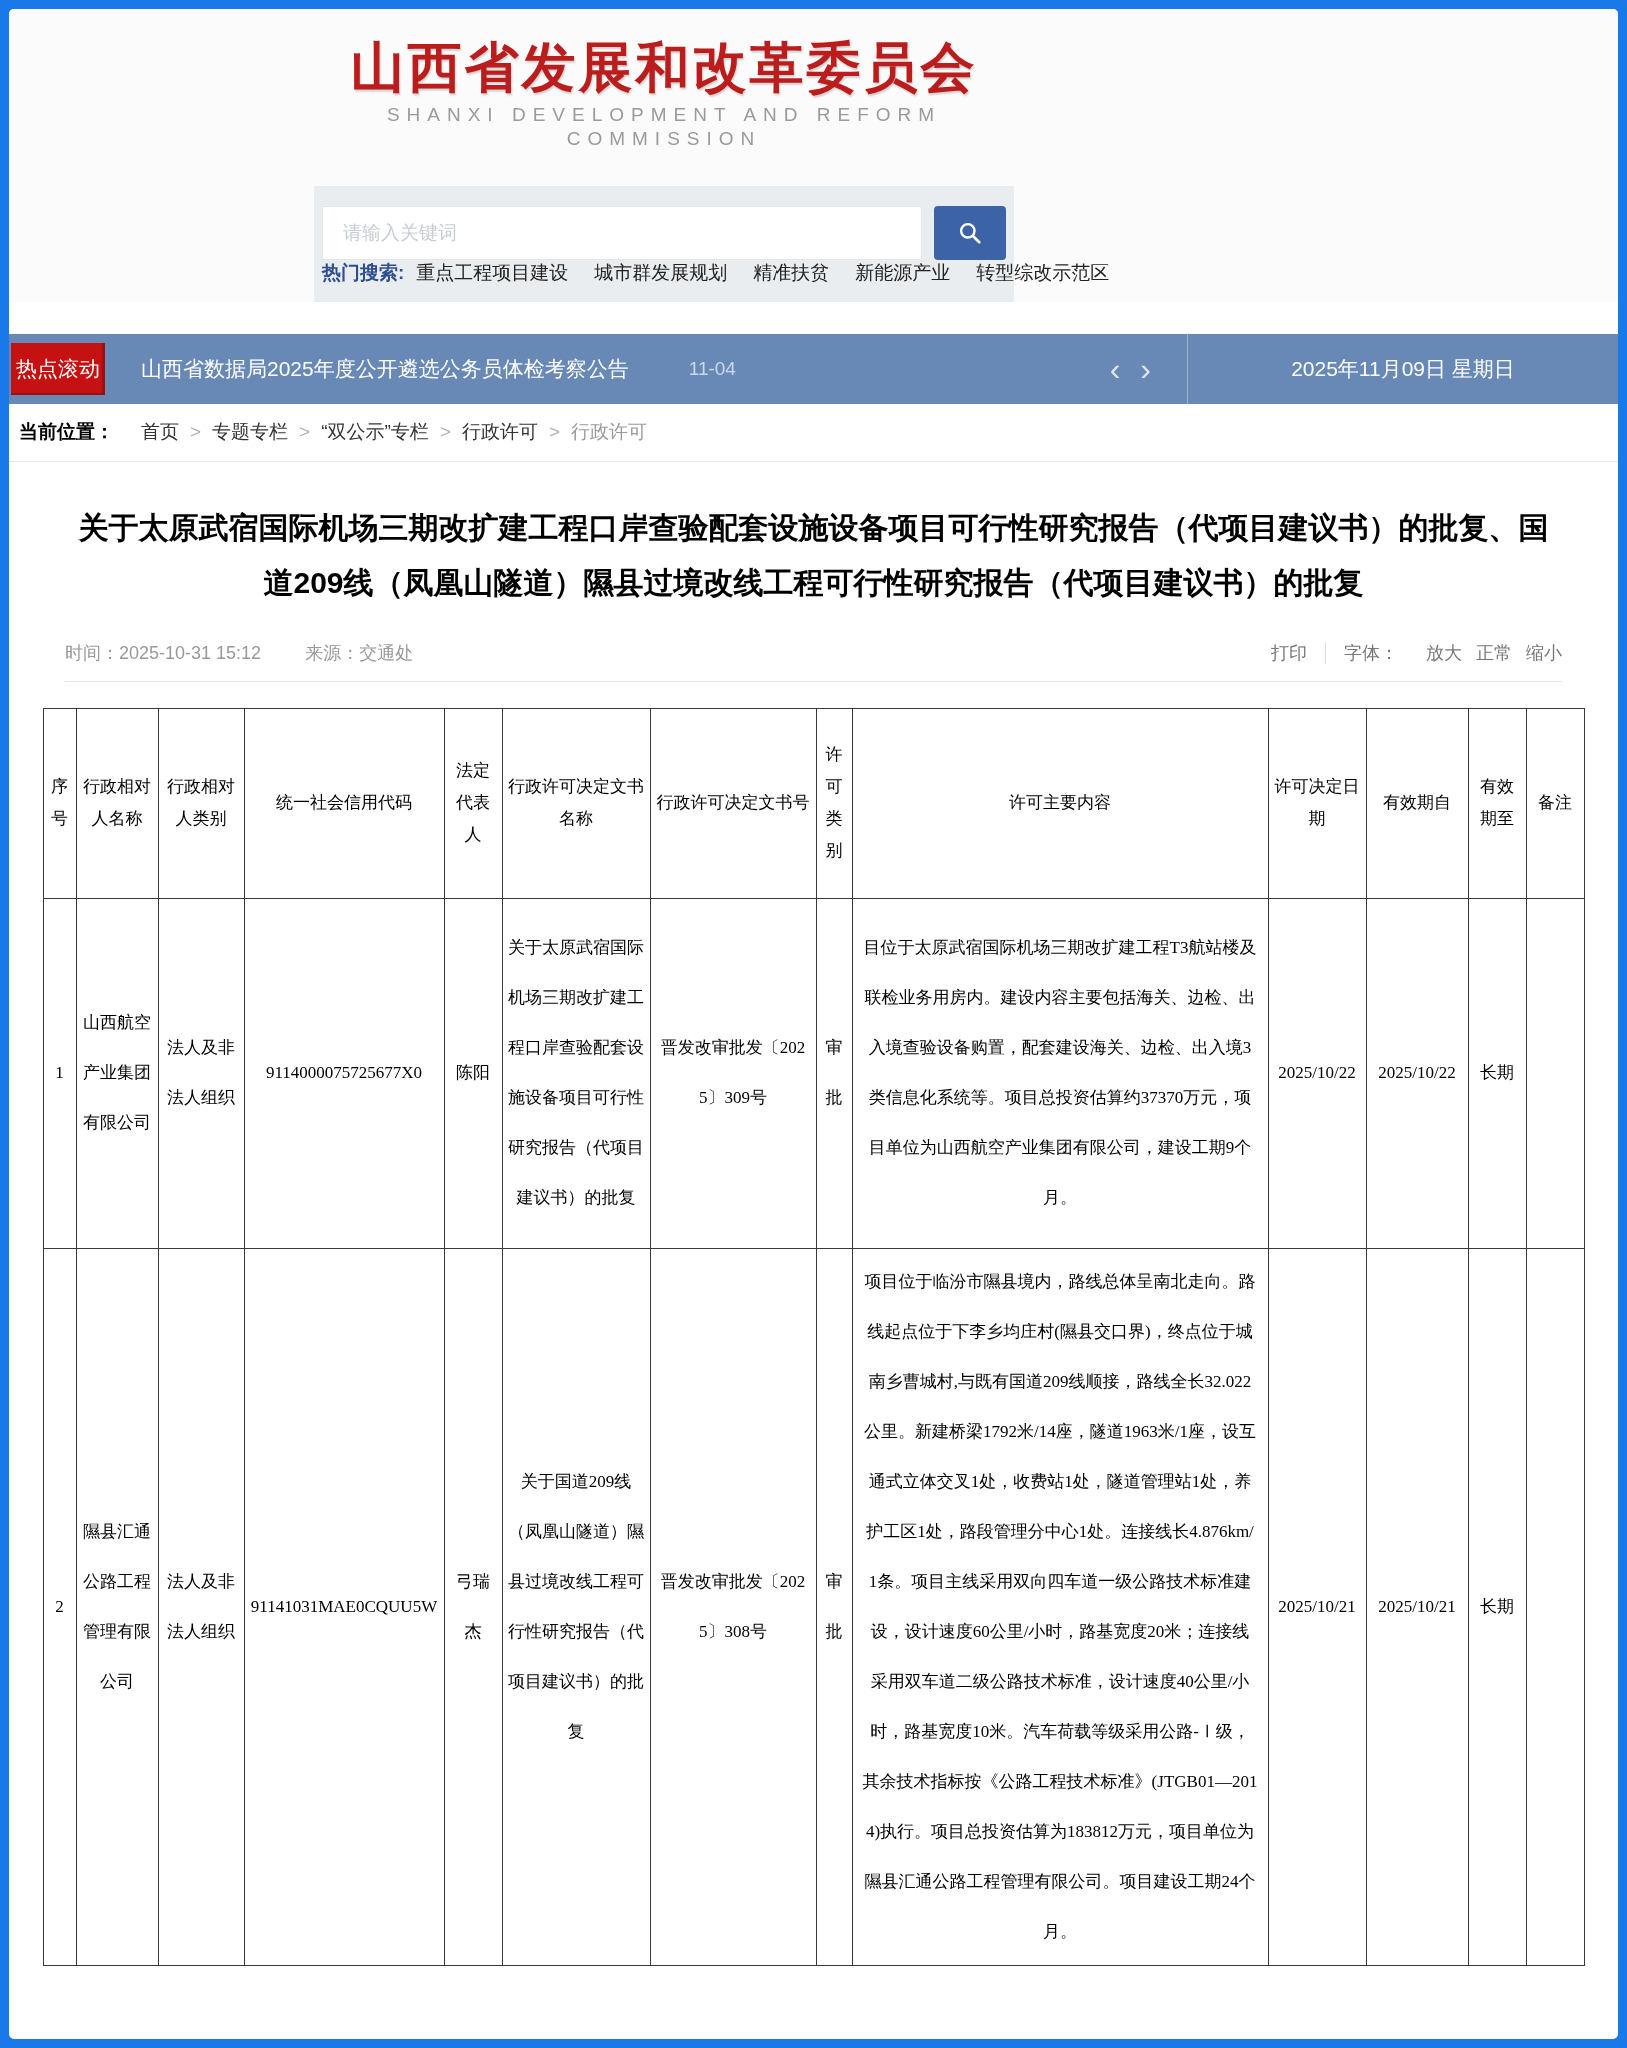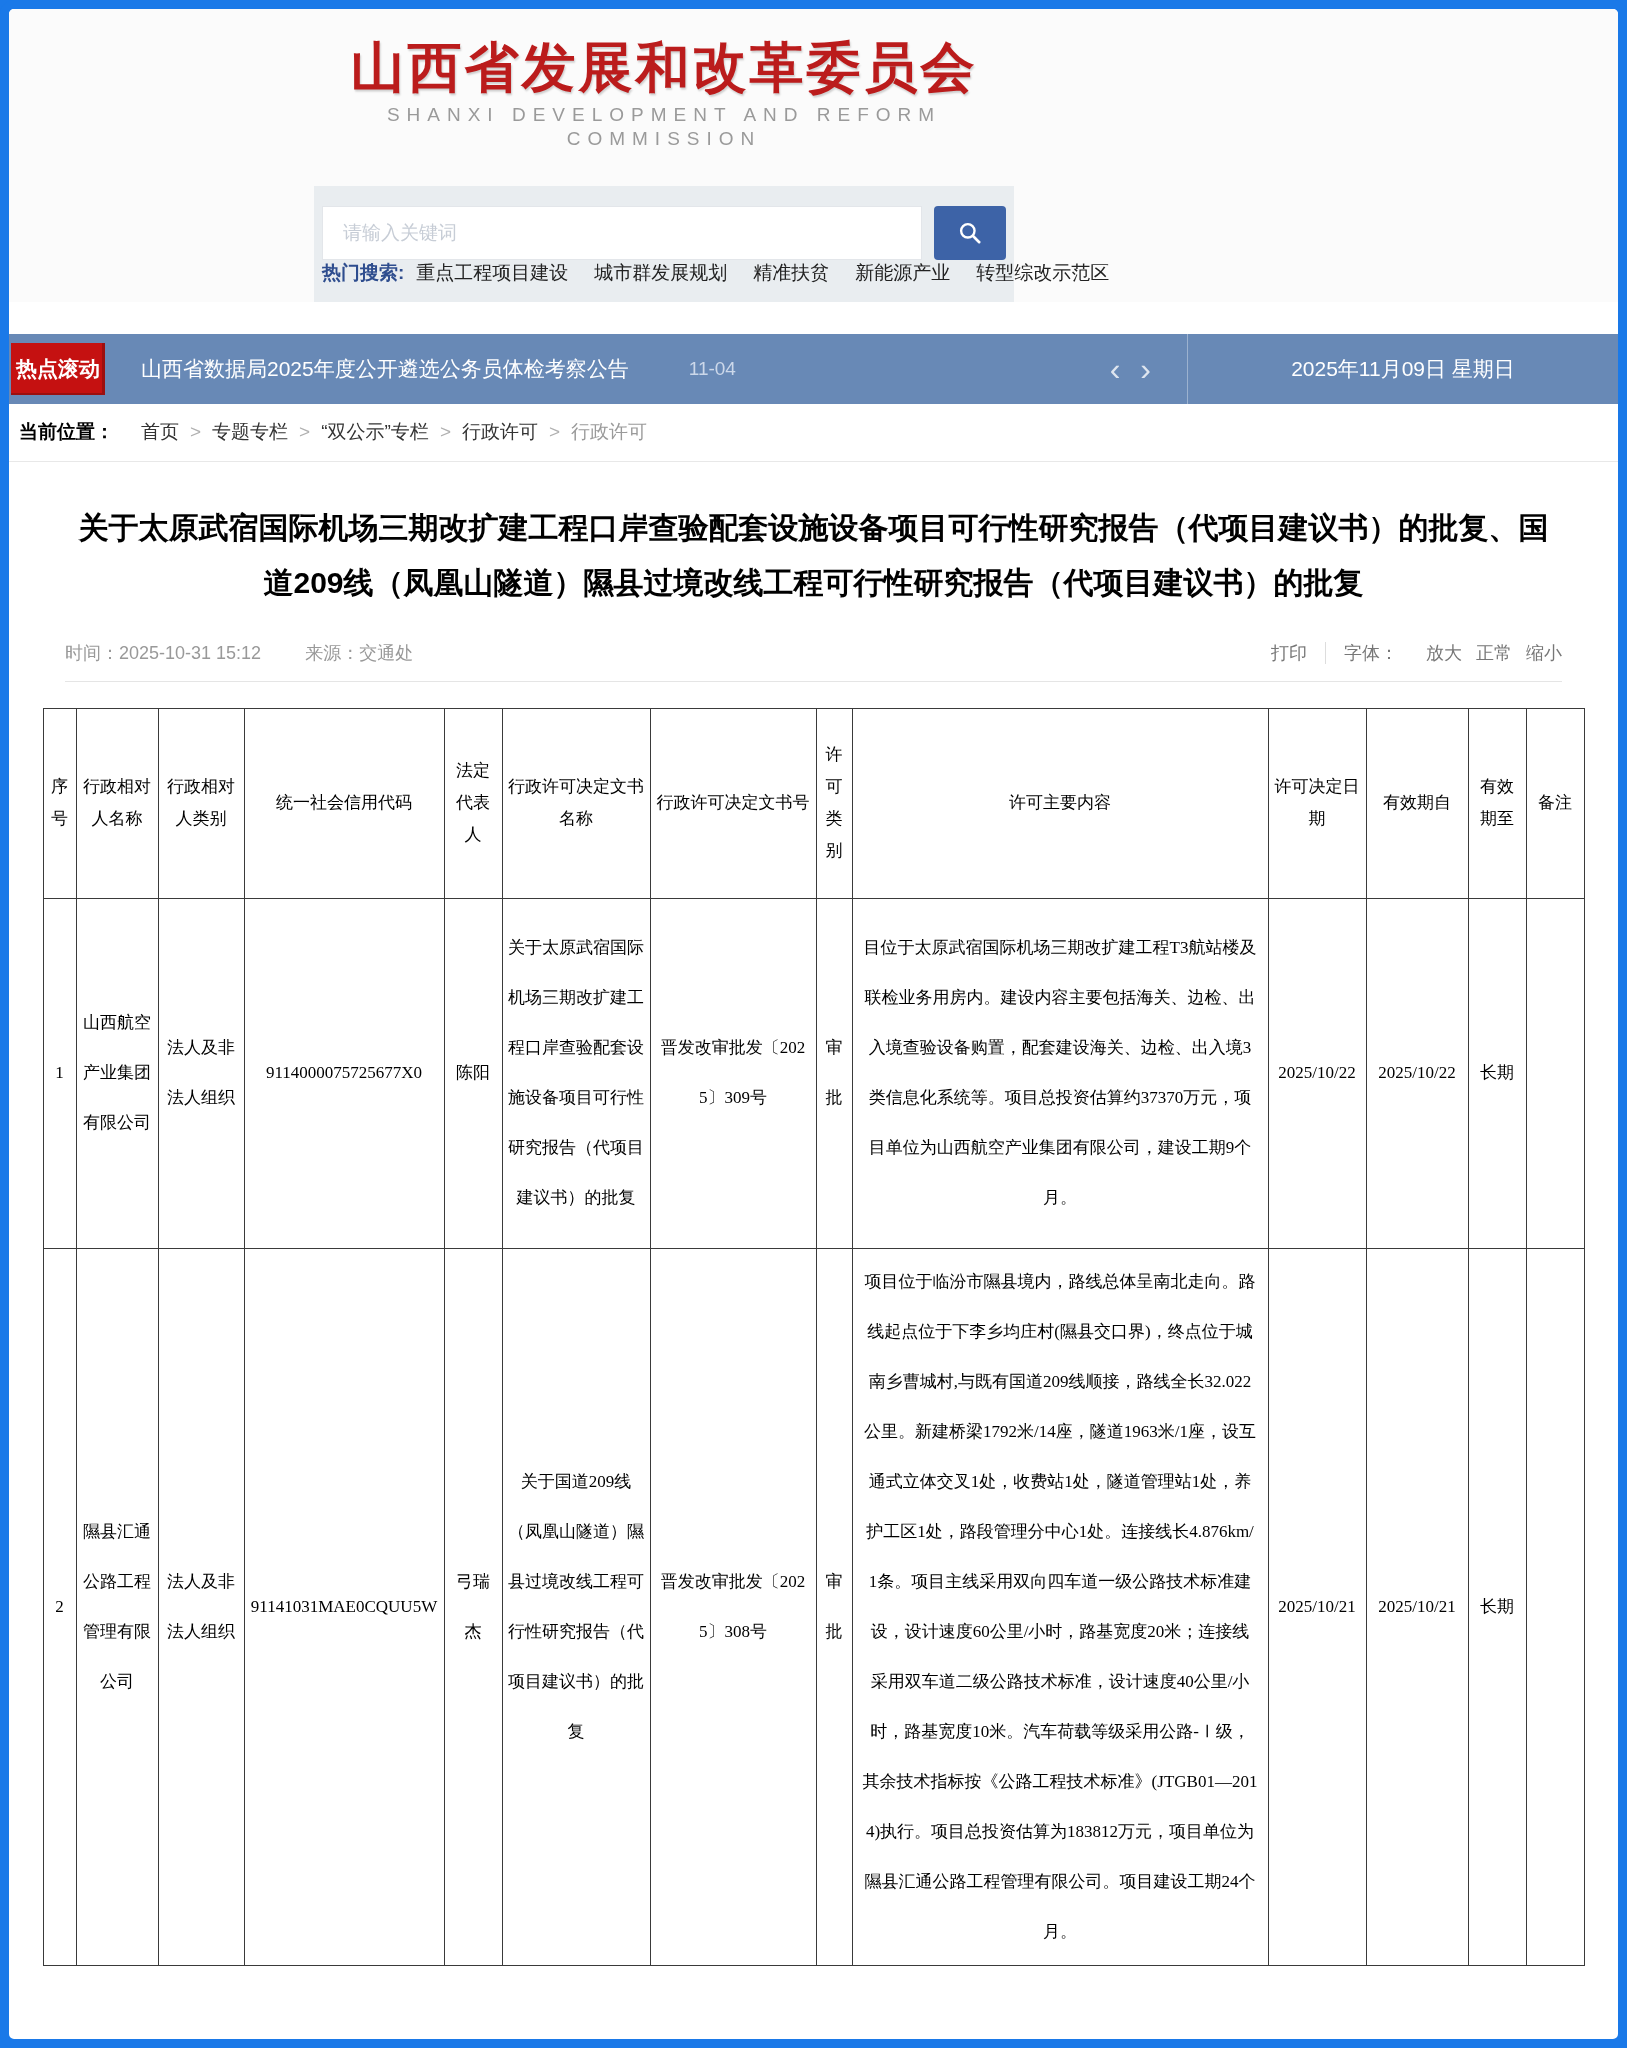--- a/index.html
+++ b/index.html
@@ -46,21 +46,21 @@
     display: flex; align-items: center; justify-content: center;
   }
   .hot-row { margin-top: 0; font-size: 19px; display: flex; align-items: center; flex-wrap: nowrap; }
   .hot-label { color: #2e4d8e; font-weight: bold; margin-right: 12px; white-space: nowrap; }
   .hot-term { color: #222; margin-right: 26px; white-space: nowrap; text-decoration: none; }
 
   
   .ticker { margin-top: 32px; height: 70px; background: #6889b6; display: flex; align-items: center; }
   .ticker-badge {
     margin-left: 2px; width: 94px; height: 52px; background: #c51111;
-    color: #fff; font-size: 21px; font-weight: bold;
+    color: #fff; font-size: 21px; font-weight: normal;
     display: flex; align-items: center; justify-content: center;
     box-shadow: inset -3px -2px 0 #9c0f0f;
   }
   .ticker-headline { margin-left: 36px; color: #ffffff; font-size: 21px; text-decoration: none; }
   .ticker-date { margin-left: 60px; color: #ccd8ea; font-size: 19px; }
   .ticker-right { margin-left: auto; display: flex; align-items: center; height: 100%; }
   .ticker-arrow {
     color: rgba(255,255,255,0.78); font-size: 32px; line-height: 1;
     padding: 0 10px; cursor: pointer; user-select: none;
   }

